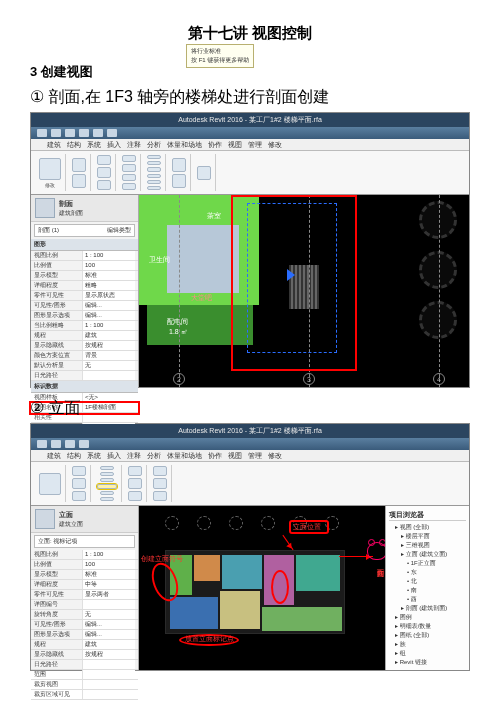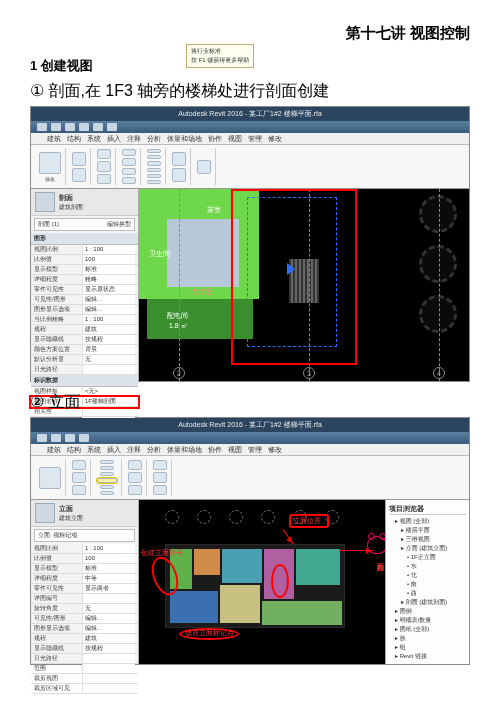--- a/index.html
+++ b/index.html
@@ -6,24 +6,24 @@
     body {
       width: 500px;
       height: 707px;
       background: #fff;
       font-family: "SimSun", "Microsoft YaHei", sans-serif;
       font-size: 11px;
       color: #000;
       padding: 24px 30px;
     }
     .title {
-      text-align: right;
+      text-align: center;
       font-size: 15px;
       font-weight: bold;
-      margin-bottom: 14px;
+      margin-bottom: 20px;
     }
     .section-head {
       font-size: 13px;
       font-weight: bold;
       margin-bottom: 6px;
     }
     .step {
       font-size: 16px;
       margin-bottom: 4px;
     }
@@ -196,21 +196,21 @@
     .pig::before, .pig::after {
       content: ""; position: absolute; width: 5px; height: 5px; border: 1.5px solid #f06; border-radius: 50%; top: -4px;
     }
     .pig::before { left: 0; }
     .pig::after { right: 0; }
   </style>
 </head>
 <body>
 
 <div class="title">第十七讲 视图控制</div>
-<div class="section-head">1 创建视图</div>
+<div class="section-head">3 创建视图</div>
 <div class="step">
   <span class="circ">①</span>
   <span>剖面,在 1F3 轴旁的楼梯处进行剖面创建</span>
 </div>
 
 <div class="shot" style="height:276px">
   <div class="win-title">
     <span>Autodesk Revit 2016 - 某工厂1#2 楼梯平面.rfa</span>
   </div>
   <div class="qat">

